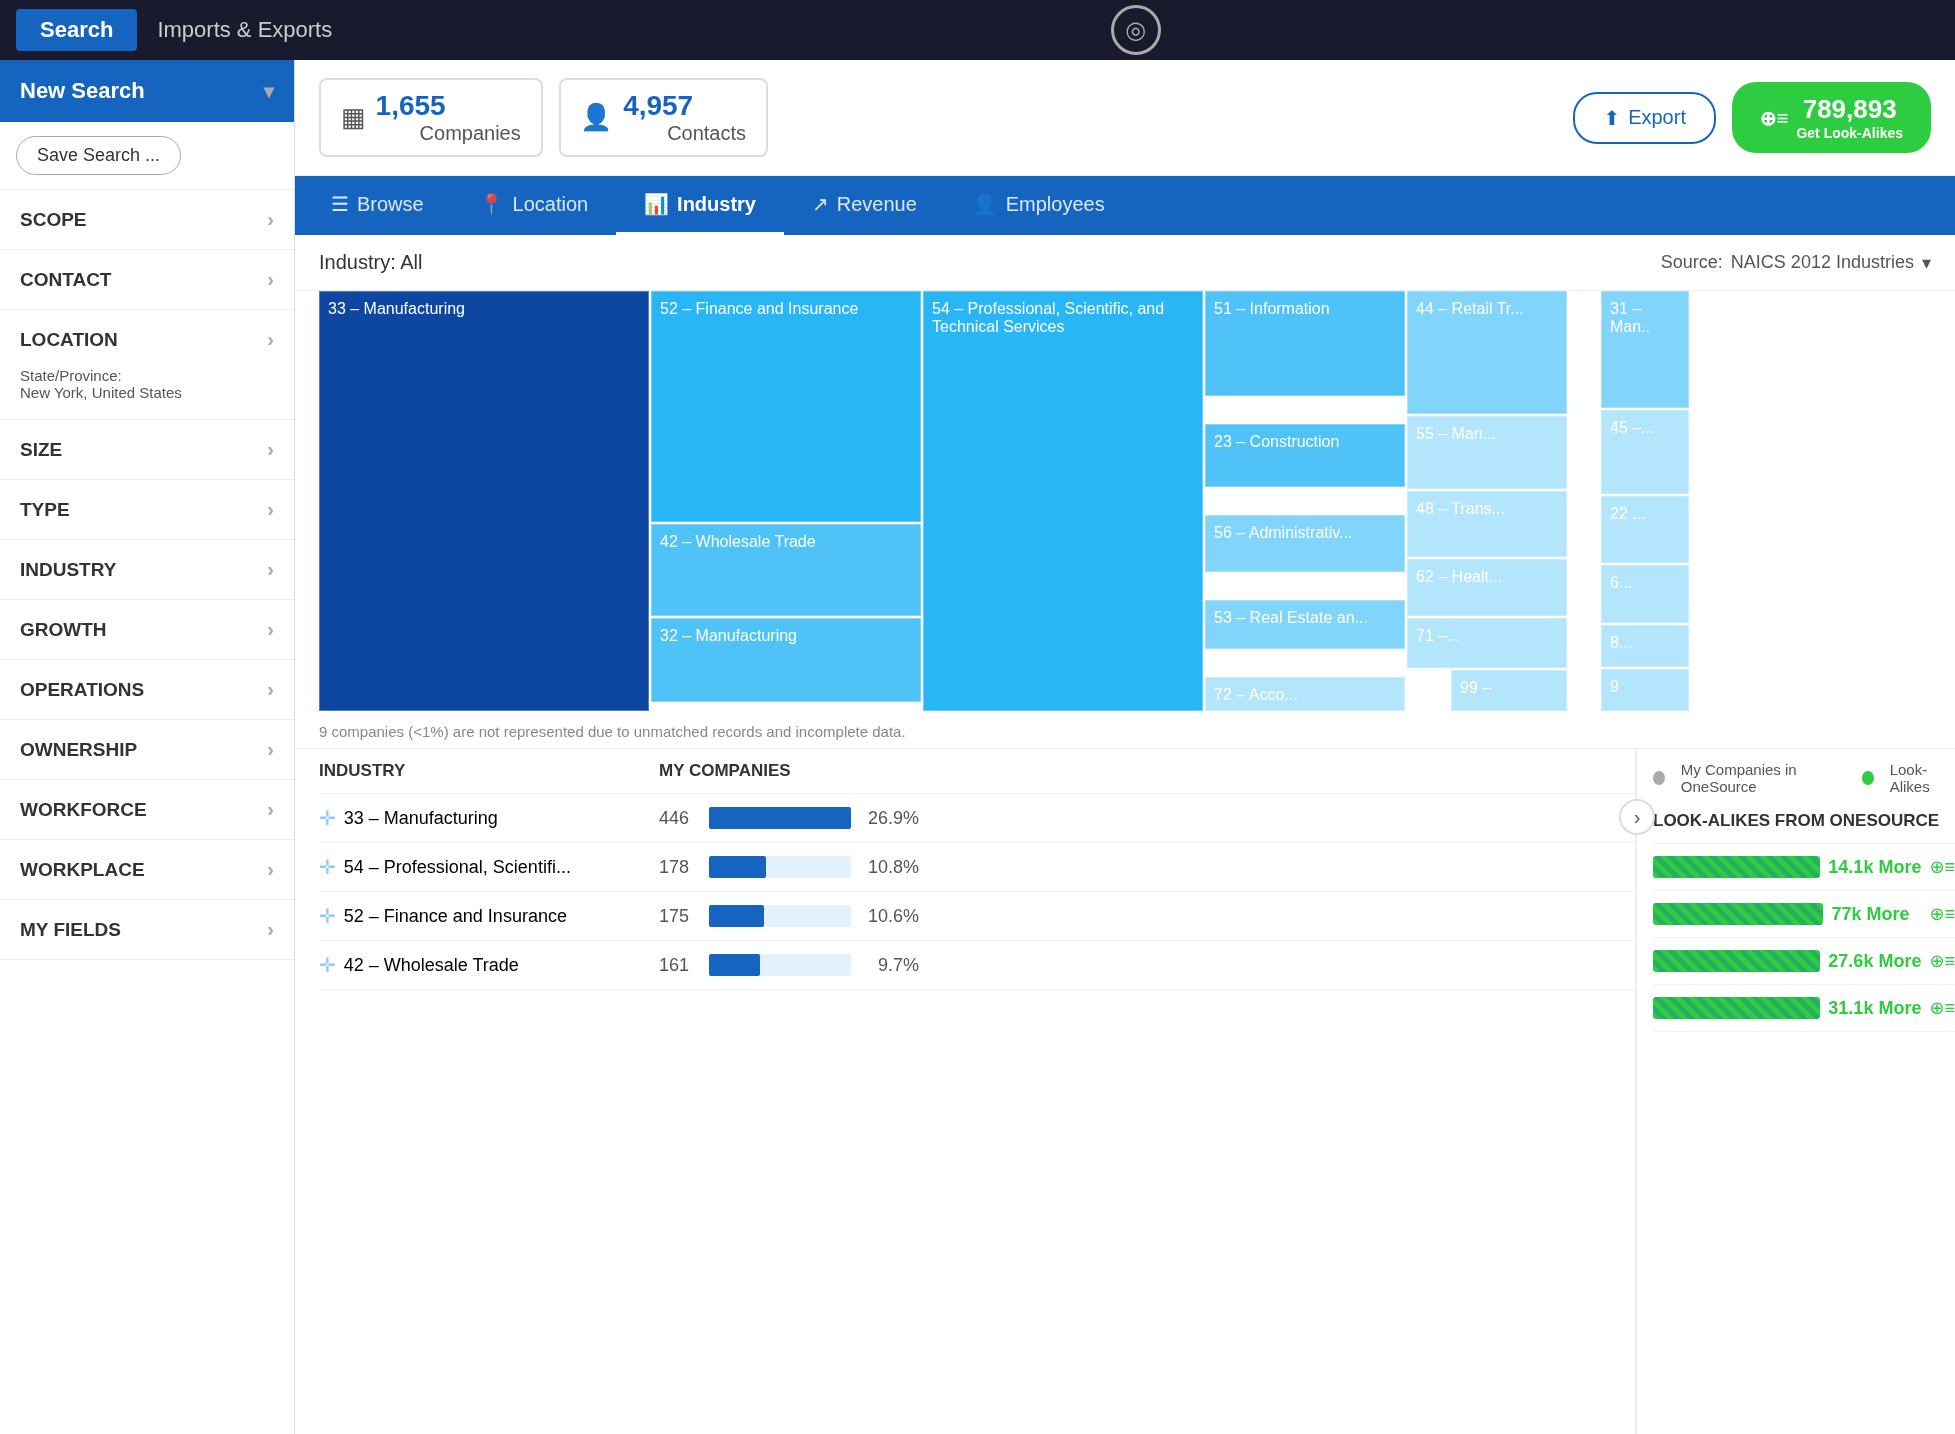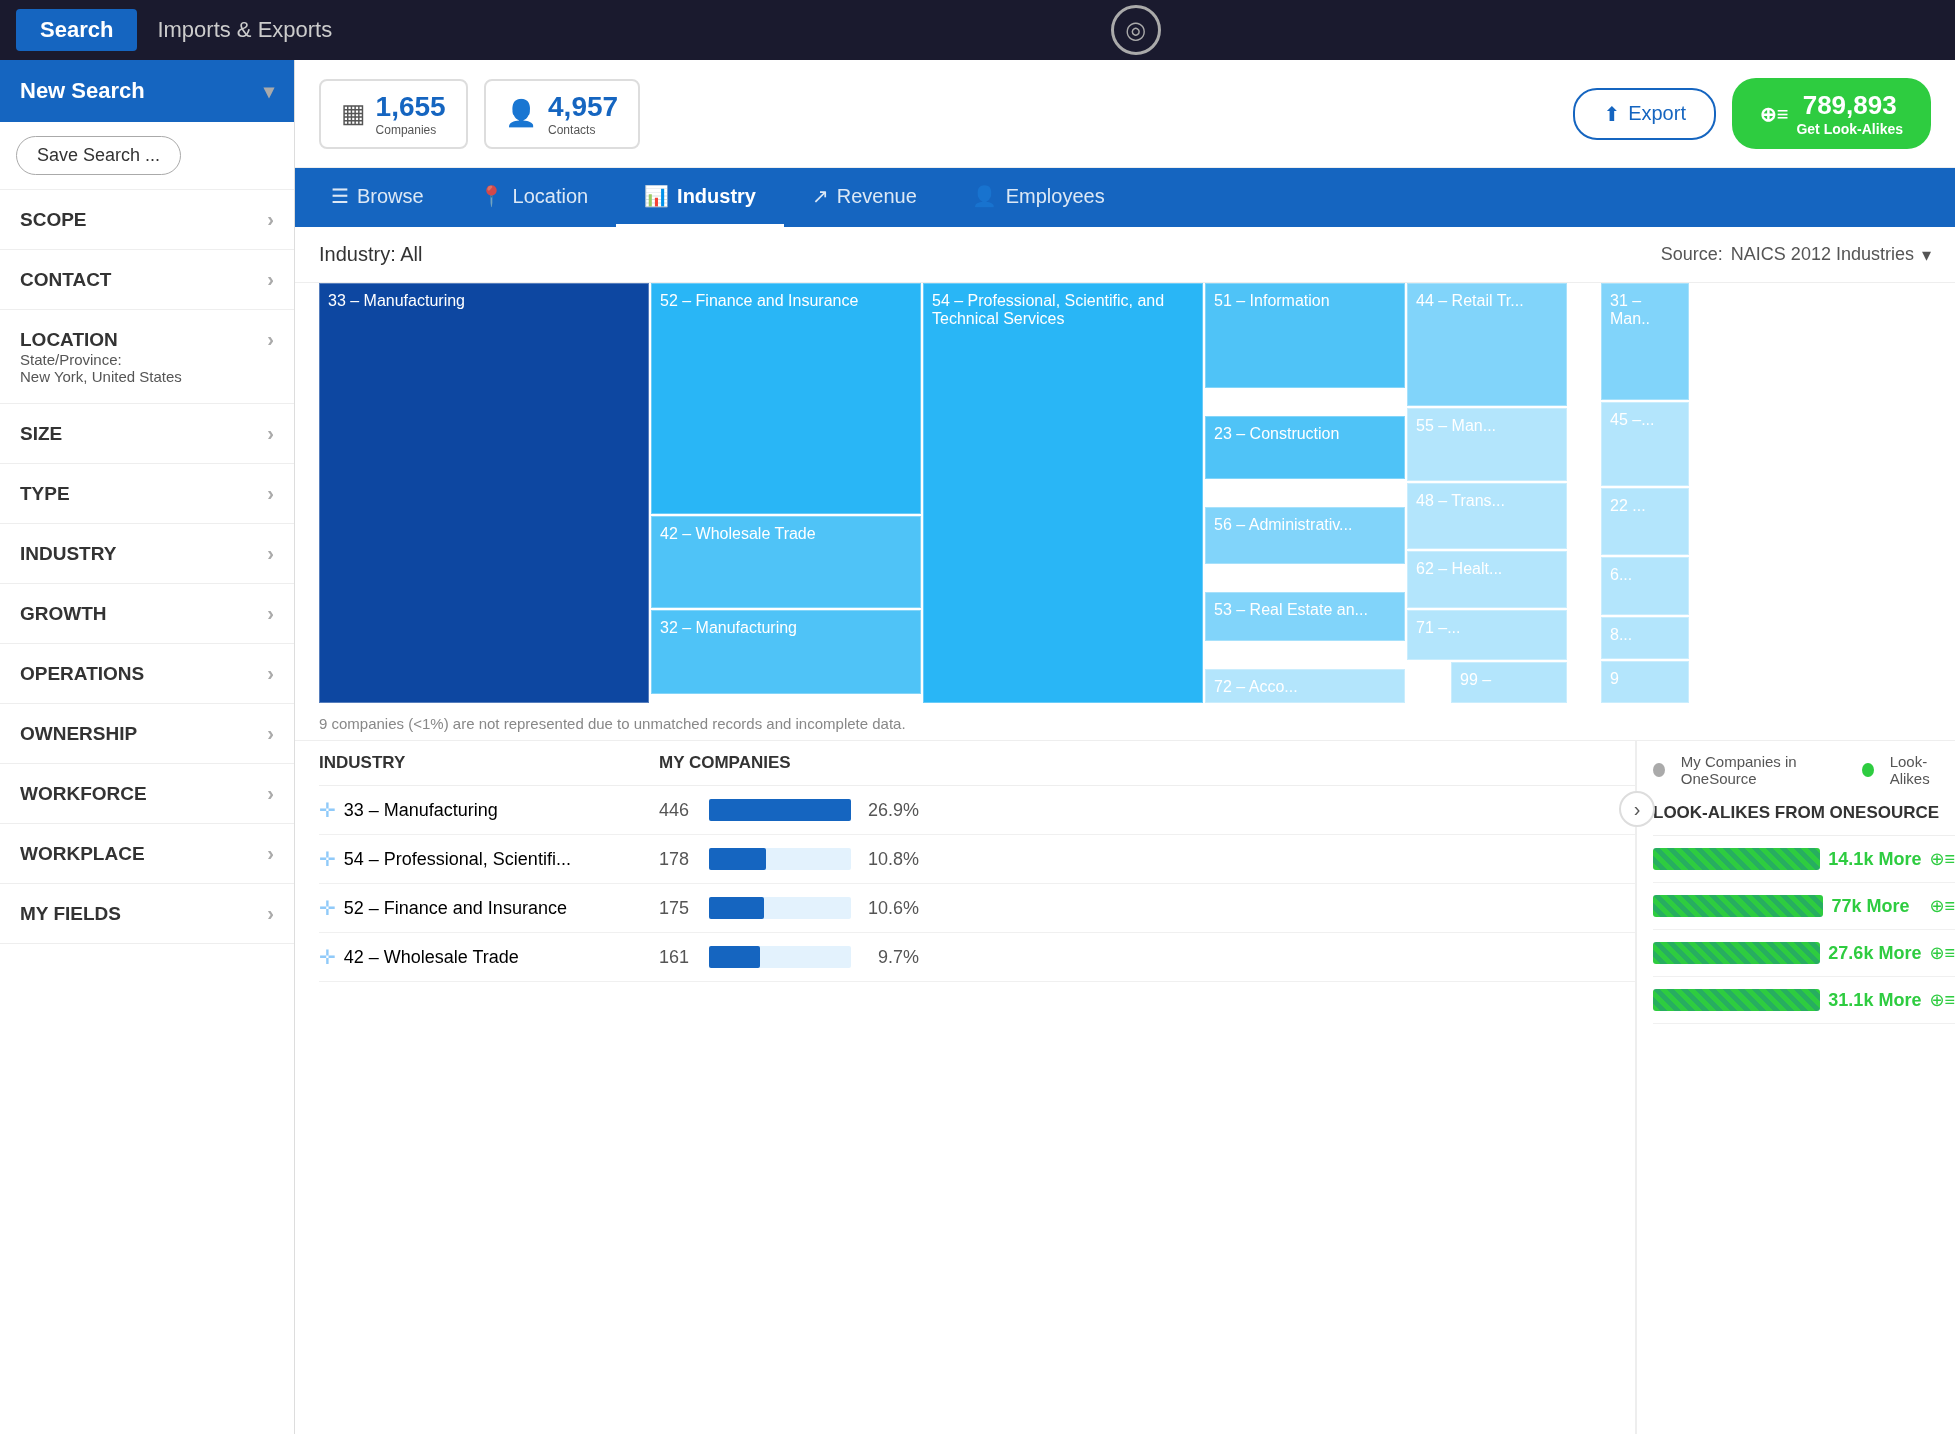--- a/index.html
+++ b/index.html
@@ -45,40 +45,40 @@
       border: 1px solid #aaa; background: #fff; border-radius: 20px;
       padding: 8px 20px; font-size: 18px; cursor: pointer; color: #333;
     }
     .sidebar-item {
       display: flex; align-items: center; justify-content: space-between;
       padding: 18px 20px; border-bottom: 1px solid #eee;
       font-size: 19px; font-weight: bold; color: #333; cursor: pointer;
     }
     .sidebar-item-location { flex-direction: column; align-items: flex-start; }
     .sidebar-item-location .loc-title { display: flex; justify-content: space-between; width: 100%; align-items: center; }
-    .sidebar-item-location .loc-detail { font-size: 15px; font-weight: normal; color: #555; margin-top: 0; }
+    .sidebar-item-location .loc-detail { font-size: 15px; font-weight: normal; color: #555; margin-top: 16px; }
     .chevron { font-size: 20px; color: #aaa; }
 
     
     .content { flex: 1; display: flex; flex-direction: column; overflow: hidden; }
 
     
     .stats-bar {
       display: flex; align-items: center; padding: 18px 24px;
       background: #fff; border-bottom: 1px solid #eee;
       gap: 16px;
     }
     .stats-pill {
       display: flex; align-items: center; gap: 10px;
       border: 2px solid #ddd; border-radius: 8px; padding: 10px 20px;
       font-size: 20px;
     }
     .stats-pill-icon { font-size: 26px; color: #555; }
     .stats-pill-num { font-size: 28px; font-weight: bold; color: #1565c0; }
-    .stats-pill-label { font-size: 12px; color: #555; display: block; }
+    .stats-pill-label { font-size: 20px; color: #555; display: block; margin-left: 44px; }
     .stats-right { margin-left: auto; display: flex; gap: 16px; align-items: center; }
     .export-btn {
       border: 2px solid #1565c0; background: #fff; color: #1565c0;
       border-radius: 24px; padding: 12px 28px; font-size: 20px; cursor: pointer;
       display: flex; align-items: center; gap: 8px;
     }
     .lookalikes-btn {
       background: #2ecc40; color: #fff; border: none;
       border-radius: 24px; padding: 12px 28px; font-size: 20px; cursor: pointer;
       display: flex; align-items: center; gap: 8px; font-weight: bold;

